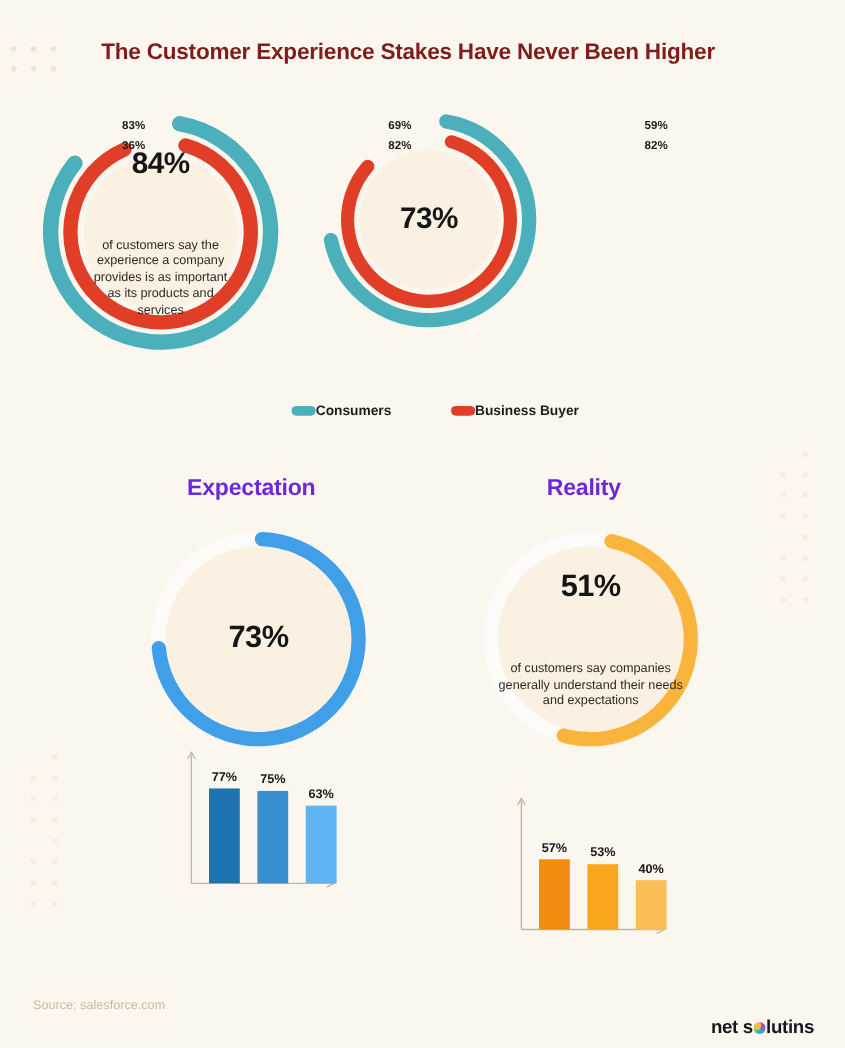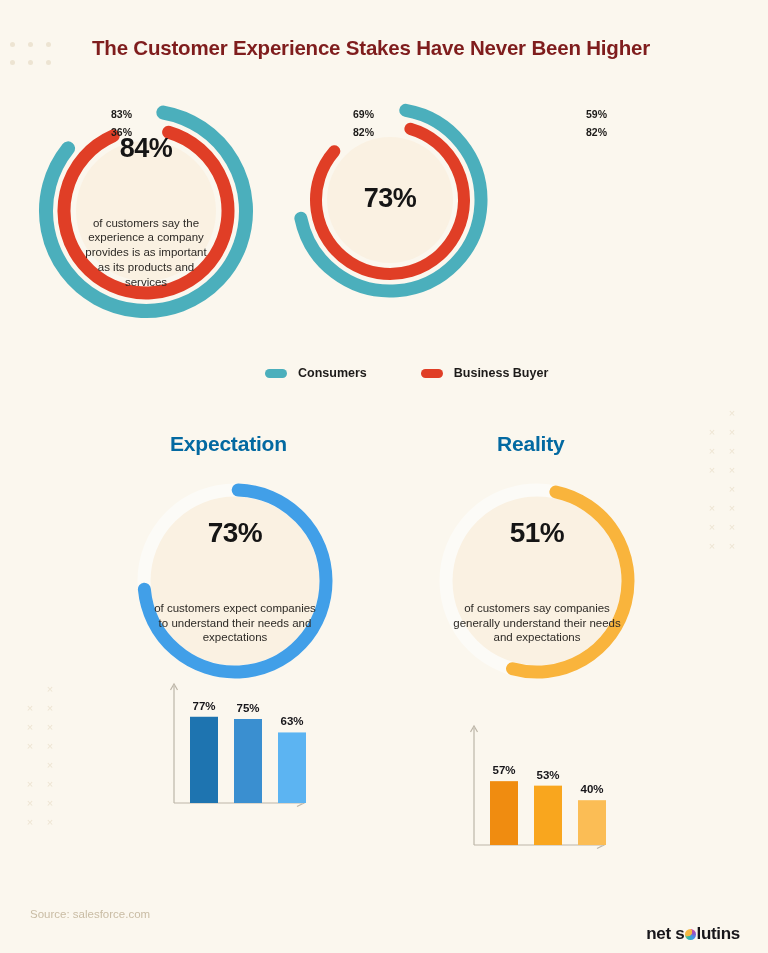--- a/index.html
+++ b/index.html
@@ -20,21 +20,21 @@
   .xgrid{display:grid;grid-template-columns:repeat(2,20px);gap:0;}
   .xgrid span{width:20px;height:19px;line-height:19px;text-align:center;color:#EDE4D2;font-size:11px;}
 
   
   .main-title{
     position:absolute;left:92px;top:36px;
     font-size:20.5px;font-weight:bold;letter-spacing:-0.2px;color:#7f1d1d;
     white-space:nowrap;
   }
   .sect-title{
-    position:absolute;font-size:21px;font-weight:bold;color:#0369a1;
+    position:absolute;font-size:21px;font-weight:bold;color:#6d28d9;
     letter-spacing:-0.2px;
   }
 
   
   .donut{position:absolute;}
   .donut svg{display:block;}
   .donut-center{
     position:absolute;left:0;top:0;width:100%;height:100%;
     display:flex;flex-direction:column;align-items:center;justify-content:center;
     text-align:center;
@@ -50,21 +50,21 @@
   .big-donut .d-desc{font-size:11.5px;width:168px;}
 
   
   .ring-lbl{
     position:absolute;font-size:10.5px;font-weight:bold;color:#1D1B19;
     text-align:right;white-space:nowrap;
   }
 
   
   .legend{position:absolute;display:flex;align-items:center;gap:54px;}
-  .legend-item{display:flex;align-items:center;gap:11px;}
+  .legend-item{display:flex;align-items:center;}
   .legend-swatch{width:22px;height:9px;border-radius:5px;display:block;}
   .legend-label{font-size:12.5px;color:#1D1B19;font-weight:600;}
 
   
   .barchart{position:absolute;}
 
   
   .source{
     position:absolute;left:30px;top:908px;
     font-size:11.5px;color:#C9BCA4;
@@ -180,21 +180,20 @@
   <div class="sect-title" style="left:497px;top:432px;">Reality</div>
 
   <div class="donut big-donut" id="donut-exp" style="left:135px;top:481px;width:200px;height:200px;">
       <svg width="200" height="200" viewBox="0 0 200 200">
         <circle cx="100" cy="100" r="85" fill="#FAF1E2"></circle>
         <circle cx="100" cy="100" r="91" fill="none" stroke="#FCFBF7" stroke-width="13"></circle>
         <path d="M 103.1758541999276 9.055434741262289 A 91 91 0 1 1 9.374519725946698 108.24756479799798" fill="none" stroke="#419FE8" stroke-width="13" stroke-linecap="round"></path>
       </svg>
       <div class="donut-center">
         <div class="d-pct">73%</div>
-        <div class="d-desc">of customers expect companies to understand their needs and expectations</div>
       </div>
     </div>
   <div class="donut big-donut" id="donut-real" style="left:437px;top:481px;width:200px;height:200px;">
       <svg width="200" height="200" viewBox="0 0 200 200">
         <circle cx="100" cy="100" r="85" fill="#FAF1E2"></circle>
         <circle cx="100" cy="100" r="91" fill="none" stroke="#FCFBF7" stroke-width="13"></circle>
         <path d="M 118.9199638644161 10.988568333223697 A 91 91 0 1 1 75.52829632401082 187.6477935785869" fill="none" stroke="#F9B43C" stroke-width="13" stroke-linecap="round"></path>
       </svg>
       <div class="donut-center">
         <div class="d-pct">51%</div>

